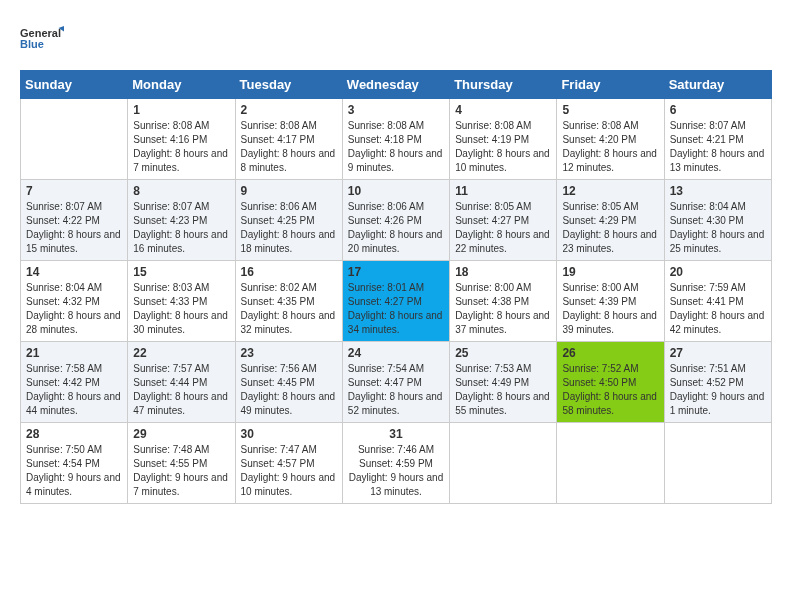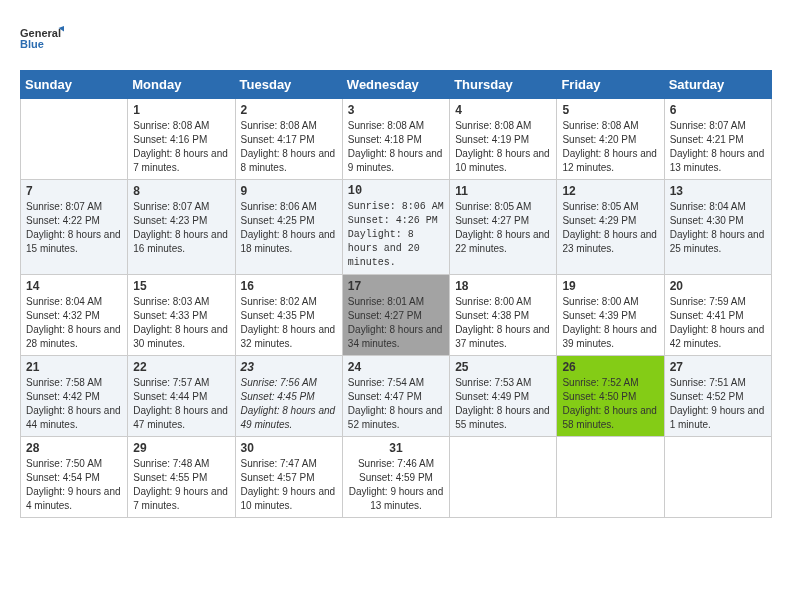--- a/index.html
+++ b/index.html
@@ -194,21 +194,21 @@
         </div>
       </td>
           <td style="background: rgb(240, 244, 248);">
         <span class="day-num">9</span>
         <div class="day-info">
           <div>Sunrise: 8:06 AM</div>
           <div>Sunset: 4:25 PM</div>
           <div>Daylight: 8 hours and 18 minutes.</div>
         </div>
       </td>
-          <td style="background: rgb(240, 244, 248); font-family: Liberation Mono, monospace;">
+          <td style="background: rgb(240, 244, 248);">
         <span class="day-num">10</span>
         <div class="day-info">
           <div>Sunrise: 8:06 AM</div>
           <div>Sunset: 4:26 PM</div>
           <div>Daylight: 8 hours and 20 minutes.</div>
         </div>
       </td>
           <td style="background: rgb(240, 244, 248);">
         <span class="day-num">11</span>
         <div class="day-info">
@@ -252,21 +252,21 @@
         </div>
       </td>
           <td style="background: rgb(255, 255, 255);">
         <span class="day-num">16</span>
         <div class="day-info">
           <div>Sunrise: 8:02 AM</div>
           <div>Sunset: 4:35 PM</div>
           <div>Daylight: 8 hours and 32 minutes.</div>
         </div>
       </td>
-          <td style="background: #a3a3a3;">
+          <td style="background: #0ea5e9;">
         <span class="day-num">17</span>
         <div class="day-info">
           <div>Sunrise: 8:01 AM</div>
           <div>Sunset: 4:27 PM</div>
           <div>Daylight: 8 hours and 34 minutes.</div>
         </div>
       </td>
           <td style="background: rgb(255, 255, 255); margin-left: 24px;">
         <span class="day-num">18</span>
         <div class="day-info">
@@ -302,21 +302,21 @@
         </div>
       </td>
           <td style="background: rgb(240, 244, 248);">
         <span class="day-num">22</span>
         <div class="day-info">
           <div>Sunrise: 7:57 AM</div>
           <div>Sunset: 4:44 PM</div>
           <div>Daylight: 8 hours and 47 minutes.</div>
         </div>
       </td>
-          <td style="background: rgb(240, 244, 248); font-style: italic;">
+          <td style="background: rgb(240, 244, 248);">
         <span class="day-num">23</span>
         <div class="day-info">
           <div>Sunrise: 7:56 AM</div>
           <div>Sunset: 4:45 PM</div>
           <div>Daylight: 8 hours and 49 minutes.</div>
         </div>
       </td>
           <td style="background: rgb(240, 244, 248);">
         <span class="day-num">24</span>
         <div class="day-info">

